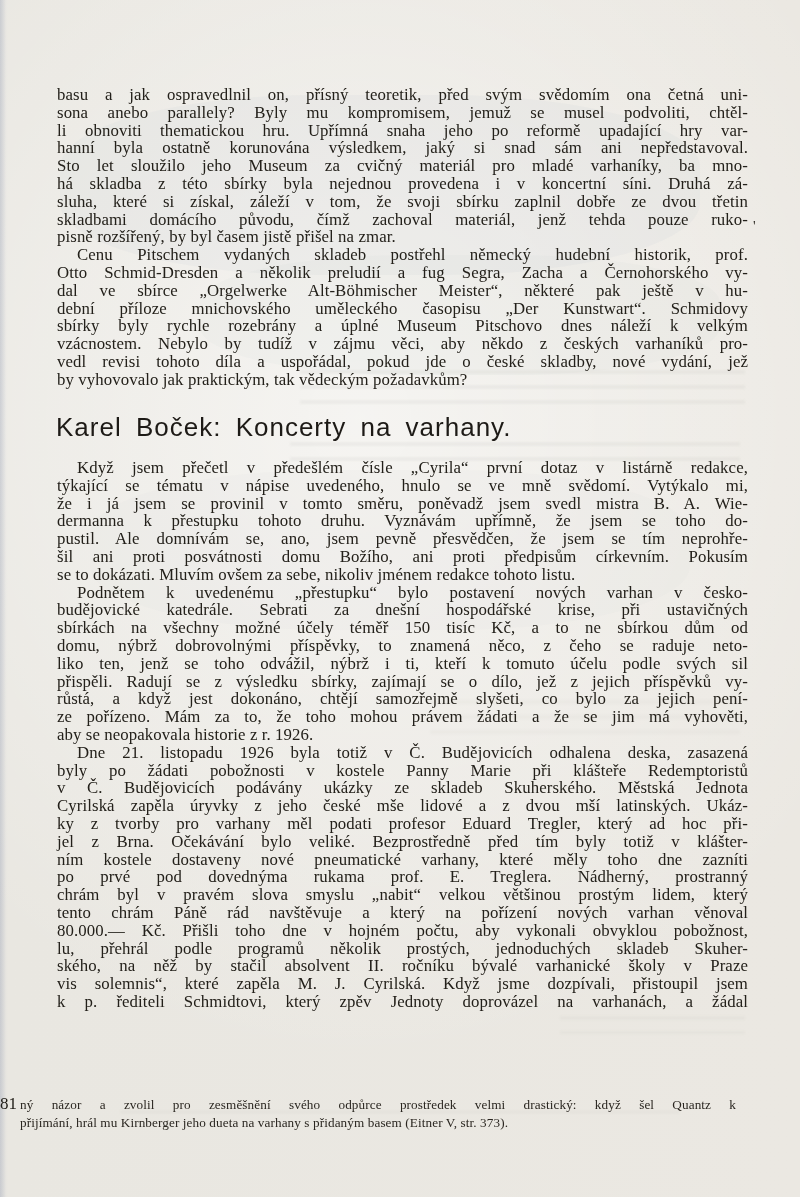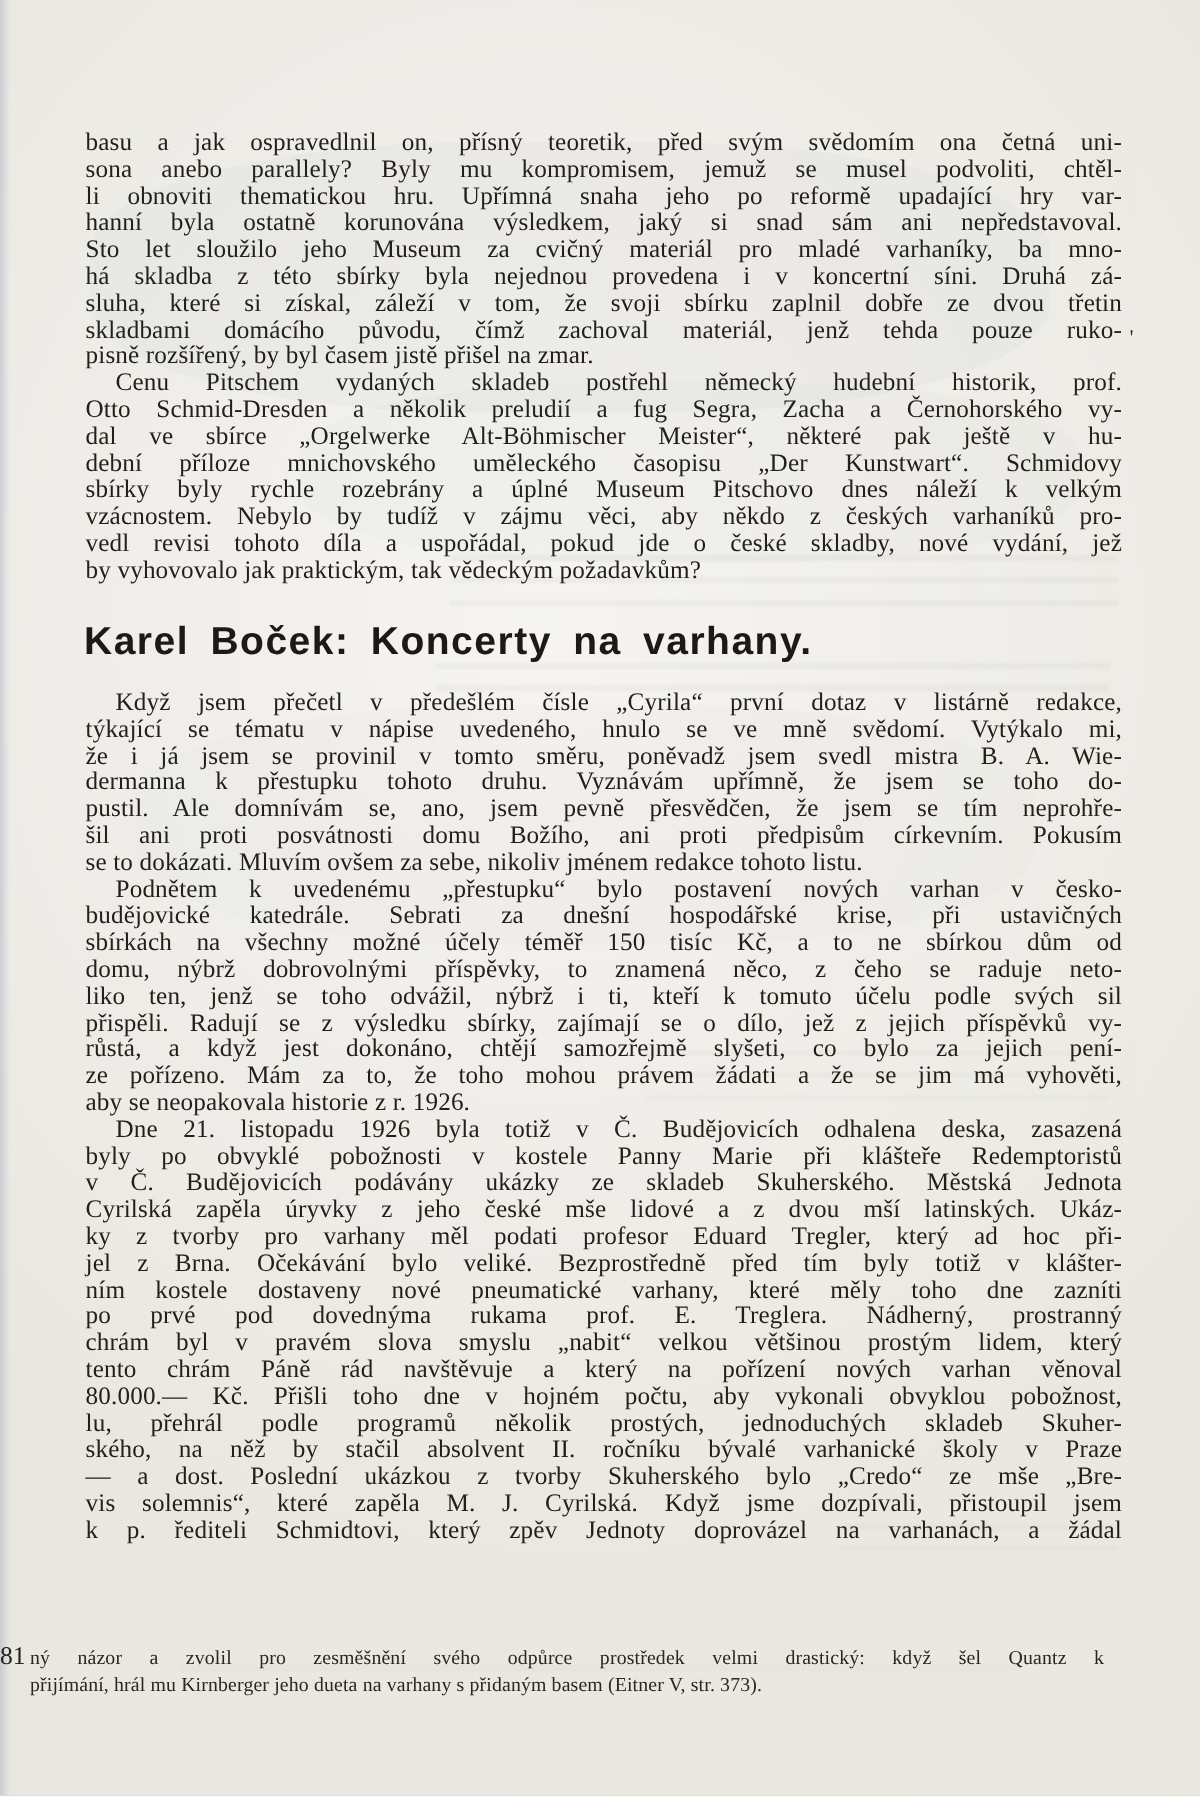--- a/index.html
+++ b/index.html
@@ -36,21 +36,21 @@
   #top-paragraphs{top:86px;}
   #article-paragraphs{top:459px;}
   .tline{height:17.8px;line-height:17.8px;white-space:nowrap0;
     text-align:justify;text-align-last:justify;overflow:visible;}
   .tline.end{text-align-last:left;}
   .para.indent .tline:first-child{text-indent:20px;}
 
   .heading{
     position:absolute;left:56px;top:412px;margin:0;
     font-family:"Liberation Sans", sans-serif;
-    font-size:26px;font-weight:700;color:#1d1a16;
+    font-size:26px;font-weight:400;color:#1d1a16;
     letter-spacing:1px;word-spacing:6px;white-space:nowrap;
   }
   .stray-mark{position:absolute;left:753px;top:218px;font-size:15px;color:#33302a;}
   .footnote{position:absolute;left:20px;top:1056px;width:716px;
     font-size:13.2px;letter-spacing:.1px;color:#2a2620;margin-top:40px;}
   .footnote .tline{height:18px;line-height:18px;}
   .page-number{position:absolute;left:0;top:1094px;width:690px;
     text-align:left;font-size:17px;color:#23201a;}
   .scan-edge{position:absolute;left:0;top:0;width:6px;height:1197px;
     background:linear-gradient(90deg, rgba(160,168,182,.35), rgba(160,168,182,0));}
@@ -113,33 +113,32 @@
         <div class="tline">sbírkách na všechny možné účely téměř 150 tisíc Kč, a to ne sbírkou dům od</div>
         <div class="tline">domu, nýbrž dobrovolnými příspěvky, to znamená něco, z čeho se raduje neto-</div>
         <div class="tline">liko ten, jenž se toho odvážil, nýbrž i ti, kteří k tomuto účelu podle svých sil</div>
         <div class="tline">přispěli. Radují se z výsledku sbírky, zajímají se o dílo, jež z jejich příspěvků vy-</div>
         <div class="tline">růstá, a když jest dokonáno, chtějí samozřejmě slyšeti, co bylo za jejich pení-</div>
         <div class="tline">ze pořízeno. Mám za to, že toho mohou právem žádati a že se jim má vyhověti,</div>
         <div class="tline end">aby se neopakovala historie z r. 1926.</div>
       </div>
       <div class="para indent">
         <div class="tline">Dne 21. listopadu 1926 byla totiž v Č. Budějovicích odhalena deska, zasazená</div>
-        <div class="tline">byly po obvyklé pobožnosti v kostele Panny Marie při klášteře Redemptoristů</div>
+        <div class="tline">byly po žádati pobožnosti v kostele Panny Marie při klášteře Redemptoristů</div>
         <div class="tline">v Č. Budějovicích podávány ukázky ze skladeb Skuherského. Městská Jednota</div>
         <div class="tline">Cyrilská zapěla úryvky z jeho české mše lidové a z dvou mší latinských. Ukáz-</div>
         <div class="tline">ky z tvorby pro varhany měl podati profesor Eduard Tregler, který ad hoc při-</div>
         <div class="tline">jel z Brna. Očekávání bylo veliké. Bezprostředně před tím byly totiž v klášter-</div>
         <div class="tline">ním kostele dostaveny nové pneumatické varhany, které měly toho dne zazníti</div>
         <div class="tline">po prvé pod dovednýma rukama prof. E. Treglera. Nádherný, prostranný</div>
         <div class="tline">chrám byl v pravém slova smyslu „nabit“ velkou většinou prostým lidem, který</div>
         <div class="tline">tento chrám Páně rád navštěvuje a který na pořízení nových varhan věnoval</div>
         <div class="tline">80.000.— Kč. Přišli toho dne v hojném počtu, aby vykonali obvyklou pobožnost,</div>
         <div class="tline">lu, přehrál podle programů několik prostých, jednoduchých skladeb Skuher-</div>
         <div class="tline">ského, na něž by stačil absolvent II. ročníku bývalé varhanické školy v Praze</div>
-        <div class="tline">— a dost. Poslední ukázkou z tvorby Skuherského bylo „Credo“ ze mše „Bre-</div>
         <div class="tline">vis solemnis“, které zapěla M. J. Cyrilská. Když jsme dozpívali, přistoupil jsem</div>
         <div class="tline">k p. řediteli Schmidtovi, který zpěv Jednoty doprovázel na varhanách, a žádal</div>
       </div>
     </div>
 
   <span class="stray-mark">'</span>
 
   <div class="footnote">
       <div class="para">
         <div class="tline">ný názor a zvolil pro zesměšnění svého odpůrce prostředek velmi drastický: když šel Quantz k</div>

